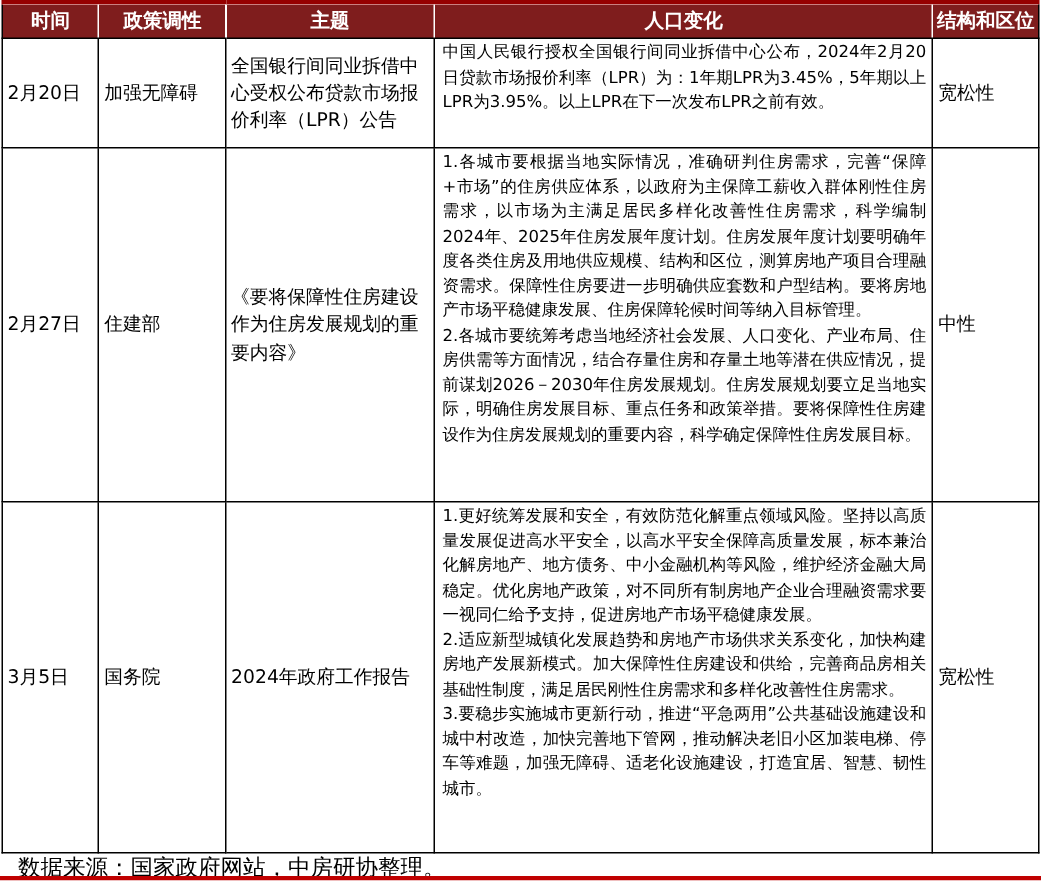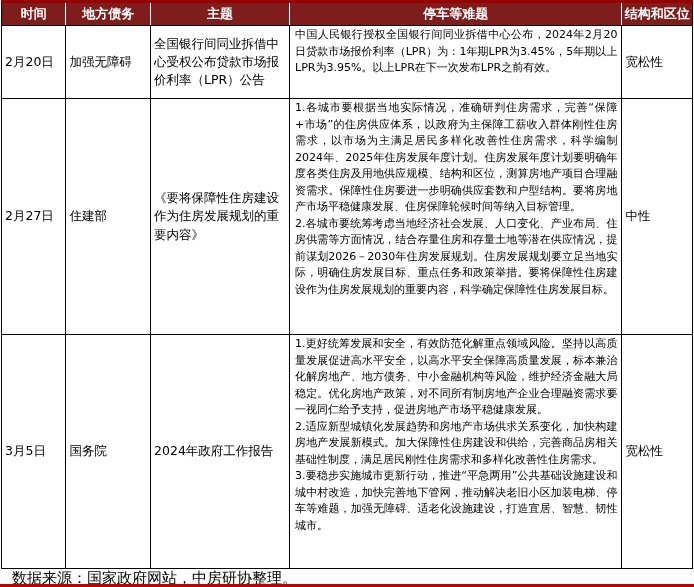--- a/index.html
+++ b/index.html
@@ -83,23 +83,23 @@
   <colgroup>
     <col class="col-date">
     <col class="col-agency">
     <col class="col-topic">
     <col class="col-points">
     <col class="col-tone">
   </colgroup>
   <thead>
     <tr>
       <th>时间</th>
-      <th>地方债务</th>
+      <th>政策调性</th>
       <th>主题</th>
-      <th>停车等难题</th>
+      <th>人口变化</th>
       <th>结构和区位</th>
     </tr>
   </thead>
   <tbody>
     <tr class="r1">
       <td class="c">2月20日</td>
       <td class="c">加强无障碍</td>
       <td class="c">全国银行间同业拆借中心受权公布贷款市场报价利率（LPR）公告</td>
       <td class="points">中国人民银行授权全国银行间同业拆借中心公布，2024年2月20日贷款市场报价利率（LPR）为：1年期LPR为3.45%，5年期以上LPR为3.95%。以上LPR在下一次发布LPR之前有效。</td>
       <td class="c">宽松性</td>

